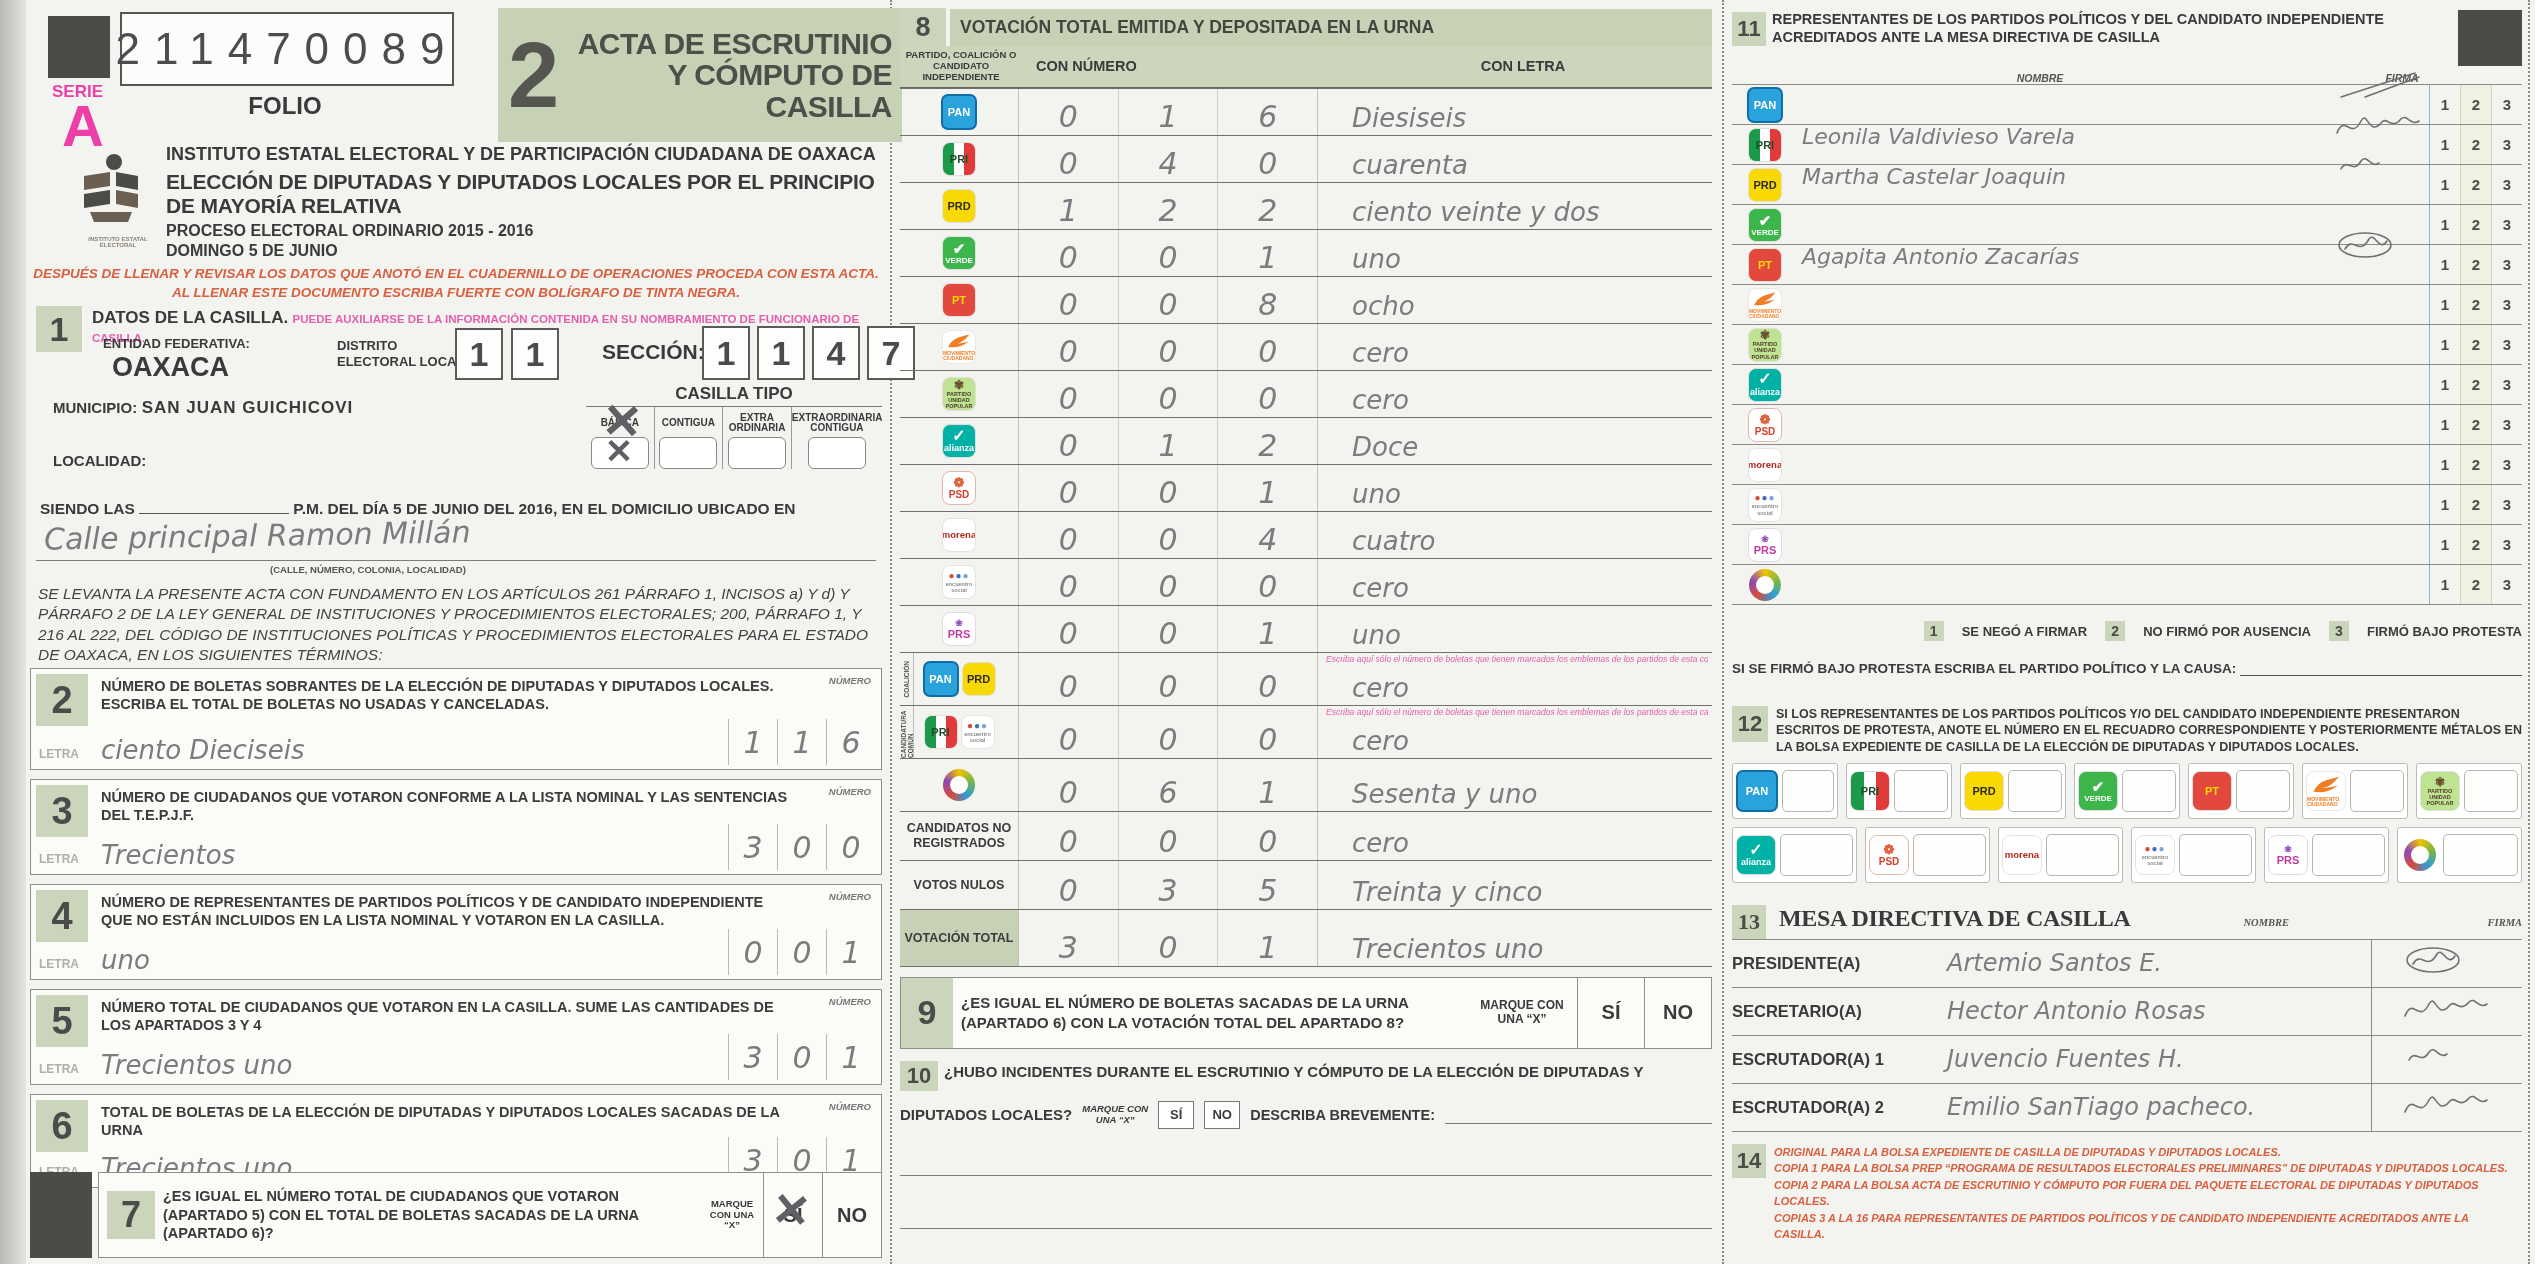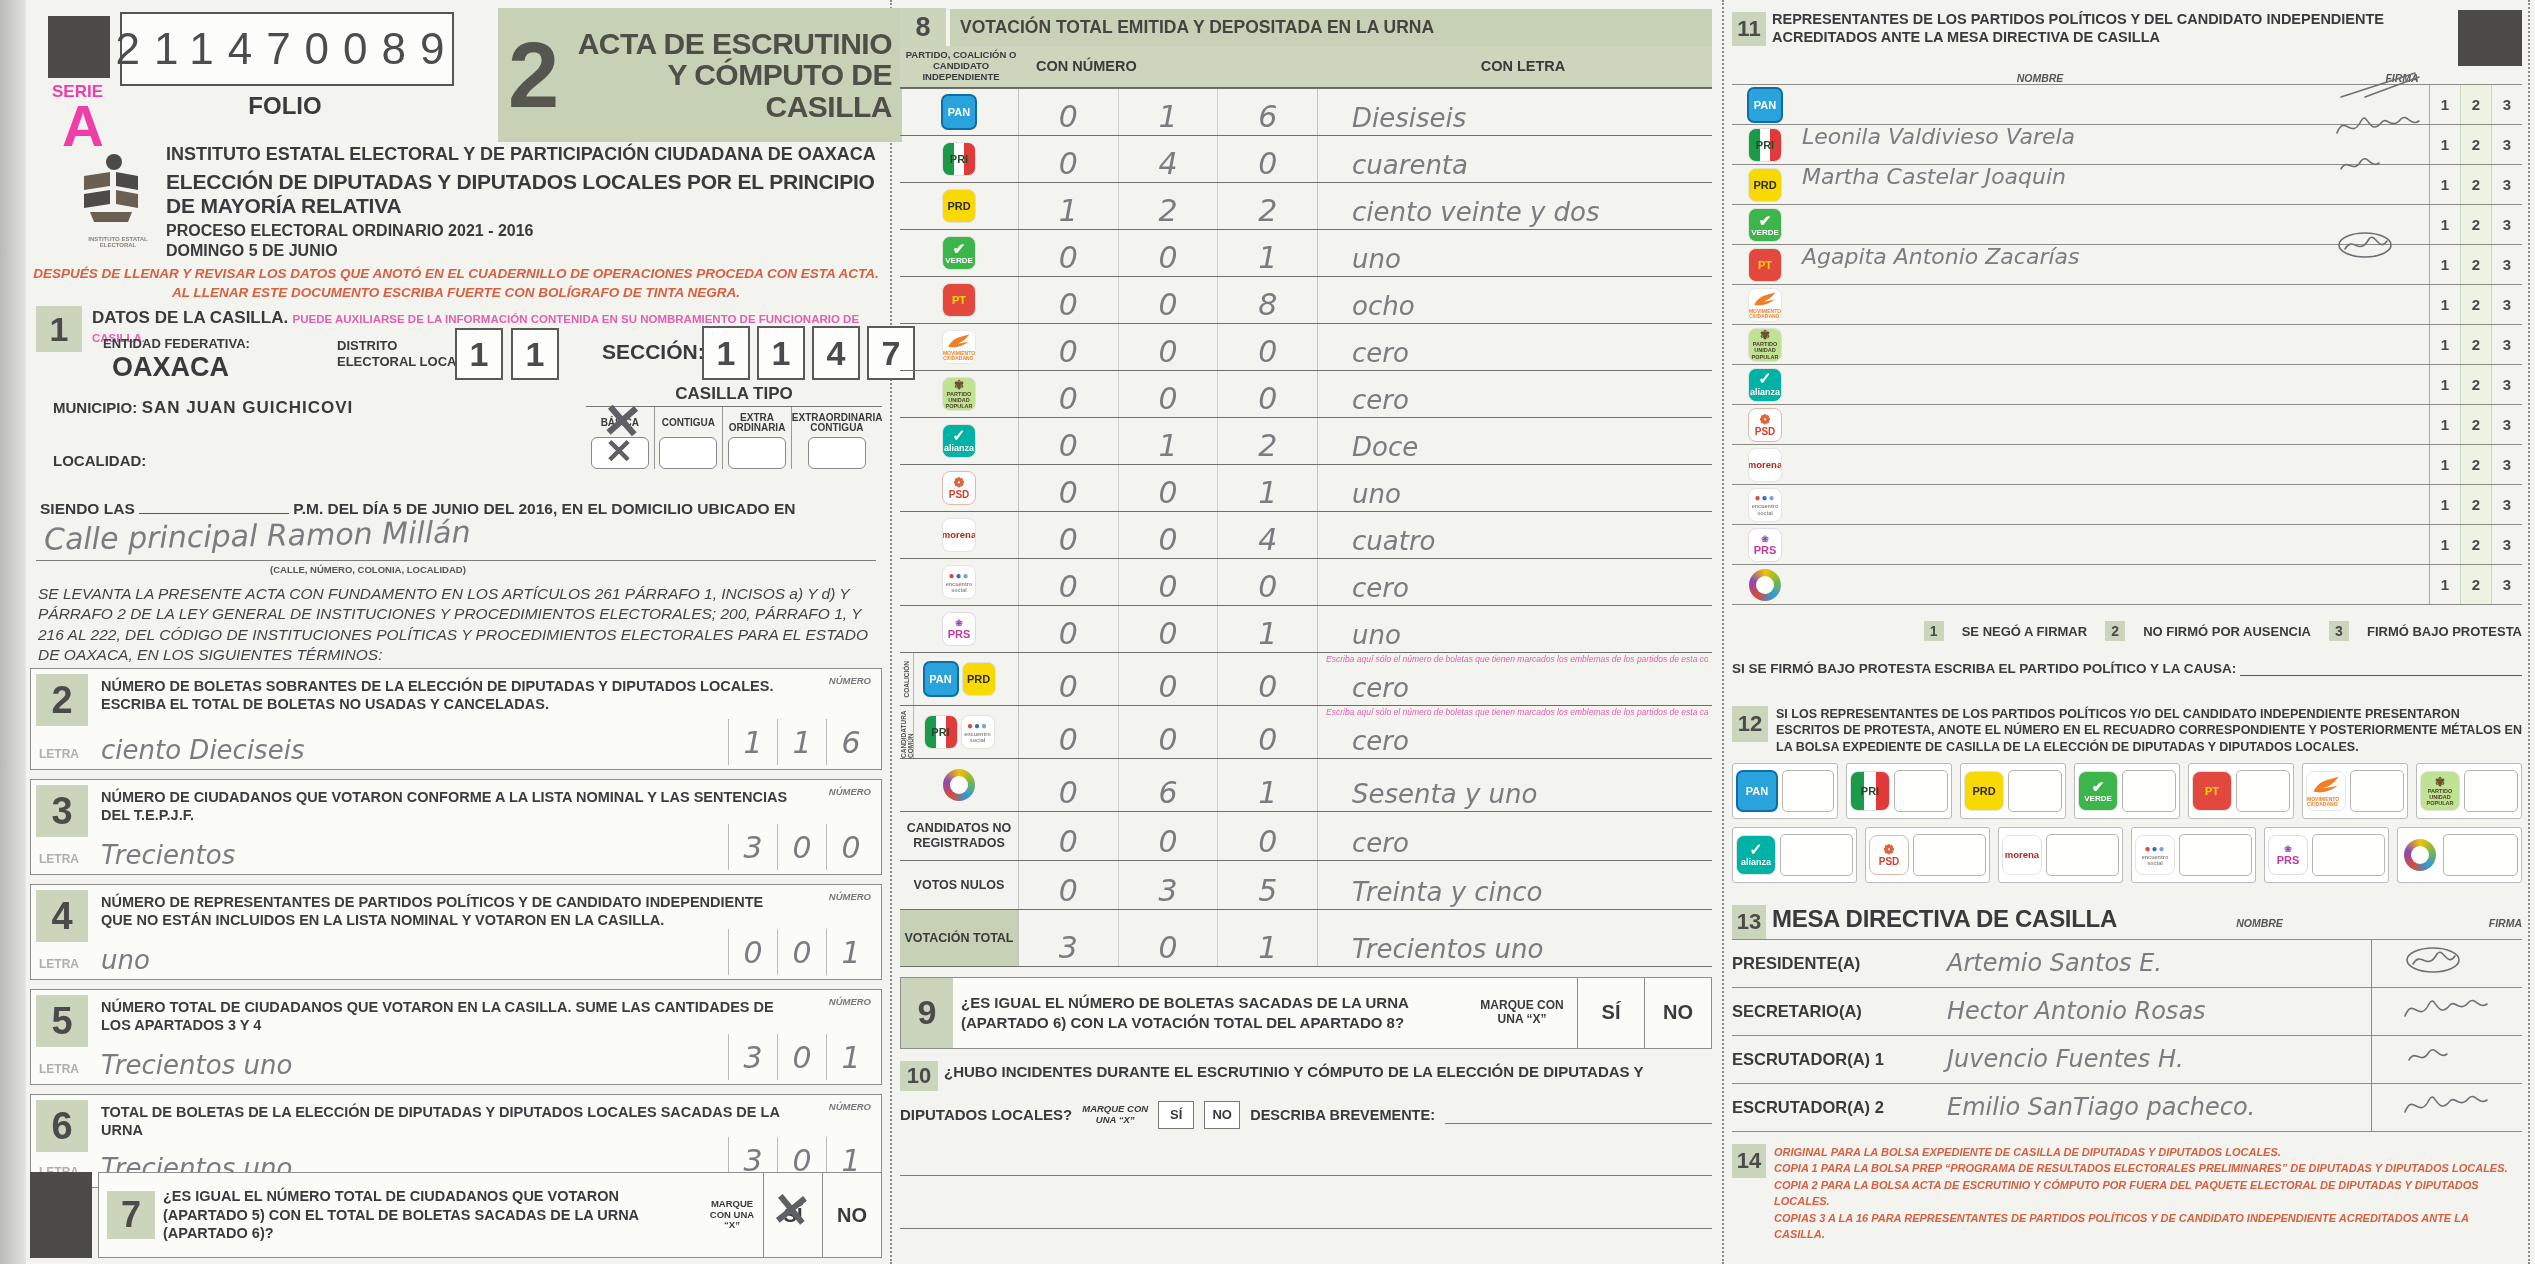--- a/index.html
+++ b/index.html
@@ -96,21 +96,21 @@
   .rcode{width:30px;text-align:center;font-size:15px;font-weight:bold;color:#4a4a4c;border-left:1px solid #cdd8c0;line-height:38px;}
   .rcode:first-child{border-left:none;}
   .rcode.c2{background:#eef2e3;}
   .legend{display:flex;justify-content:flex-end;gap:18px;align-items:center;}
   .legend .badge{width:20px;height:20px;font-size:14px;}
   .legend span.lbl{font-size:13px;font-weight:bold;}
   .s12text{font-size:12.5px;font-weight:bold;line-height:1.3;}
   .pgrid{display:flex;gap:8px;margin-top:8px;}
   .pcell{flex:1;border:1px solid #bbb;background:#fff;border-radius:3px;display:flex;align-items:center;padding:3px;gap:4px;height:48px;}
   .pbox{flex:1;height:40px;border:1px solid #b5b5b2;border-radius:5px;background:#fefefc;}
-  .s13head{display:flex;align-items:baseline;gap:6px;}
+  .s13head{display:flex;align-items:baseline;gap:13px;font-family:Liberation Serif, serif;}
   .s13head .badge{width:34px;height:34px;font-size:22px;align-self:center;}
   .s13title{font-size:24px;font-weight:bold;letter-spacing:-.3px;}
   .mrow{display:flex;align-items:center;border-top:1px solid #8b8b88;height:47px;}
   .mrow:last-of-type{border-bottom:1px solid #8b8b88;}
   .mrole{width:215px;font-size:16.5px;font-weight:bold;}
   .mname{flex:1;position:relative;}
   .mname .hw{font-size:24px;white-space:nowrap;}
   .msig{width:150px;border-left:1px solid #8b8b88;align-self:stretch;display:flex;align-items:center;justify-content:center;}
   .s14{display:flex;gap:8px;margin-top:12px;}
   .s14 .badge{width:34px;height:34px;font-size:22px;flex:none;}
@@ -172,21 +172,21 @@
         <path d="M8 24 L34 20 L34 34 L8 38 Z" fill="#6b5f52"></path>
         <path d="M40 20 L62 24 L62 38 L40 34 Z" fill="#4d4b48"></path>
         <path d="M8 42 L34 38 L34 52 L8 56 Z" fill="#4d4b48"></path>
         <path d="M40 38 L62 42 L62 56 L40 52 Z" fill="#6b5f52"></path>
         <path d="M14 60 L56 60 L52 70 L18 70 Z" fill="#6b5f52"></path>
       </svg>
       <div style="font-size:6px;color:#8a8278;text-align:center;font-weight:bold;">INSTITUTO ESTATAL ELECTORAL</div>
     </div>
     <div class="abs inst1" style="left:136px;top:144px;width:716px;">INSTITUTO ESTATAL ELECTORAL Y DE PARTICIPACIÓN CIUDADANA DE OAXACA</div>
     <div class="abs inst2" style="left:136px;top:170px;width:716px;">ELECCIÓN DE DIPUTADAS Y DIPUTADOS LOCALES POR EL PRINCIPIO DE MAYORÍA RELATIVA</div>
-    <div class="abs inst3" style="left:136px;top:222px;">PROCESO ELECTORAL ORDINARIO 2021 - 2016</div>
+    <div class="abs inst3" style="left:136px;top:222px;">PROCESO ELECTORAL ORDINARIO 2015 - 2016</div>
     <div class="abs inst3" style="left:136px;top:242px;">DOMINGO 5 DE JUNIO</div>
 
     <div class="abs warn" style="left:0;top:266px;">DESPUÉS DE LLENAR Y REVISAR LOS DATOS QUE ANOTÓ EN EL CUADERNILLO DE OPERACIONES PROCEDA CON ESTA ACTA.</div>
     <div class="abs warn" style="left:0;top:285px;">AL LLENAR ESTE DOCUMENTO ESCRIBA FUERTE CON BOLÍGRAFO DE TINTA NEGRA.</div>
 
     <div class="abs badge" style="left:6px;top:306px;width:46px;height:46px;font-size:34px;">1</div>
     <div class="abs" style="left:62px;top:308px;width:790px;">
       <span class="s1title">DATOS DE LA CASILLA.</span>
       <span class="s1note">PUEDE AUXILIARSE DE LA INFORMACIÓN CONTENIDA EN SU NOMBRAMIENTO DE FUNCIONARIO DE CASILLA.</span>
     </div>

